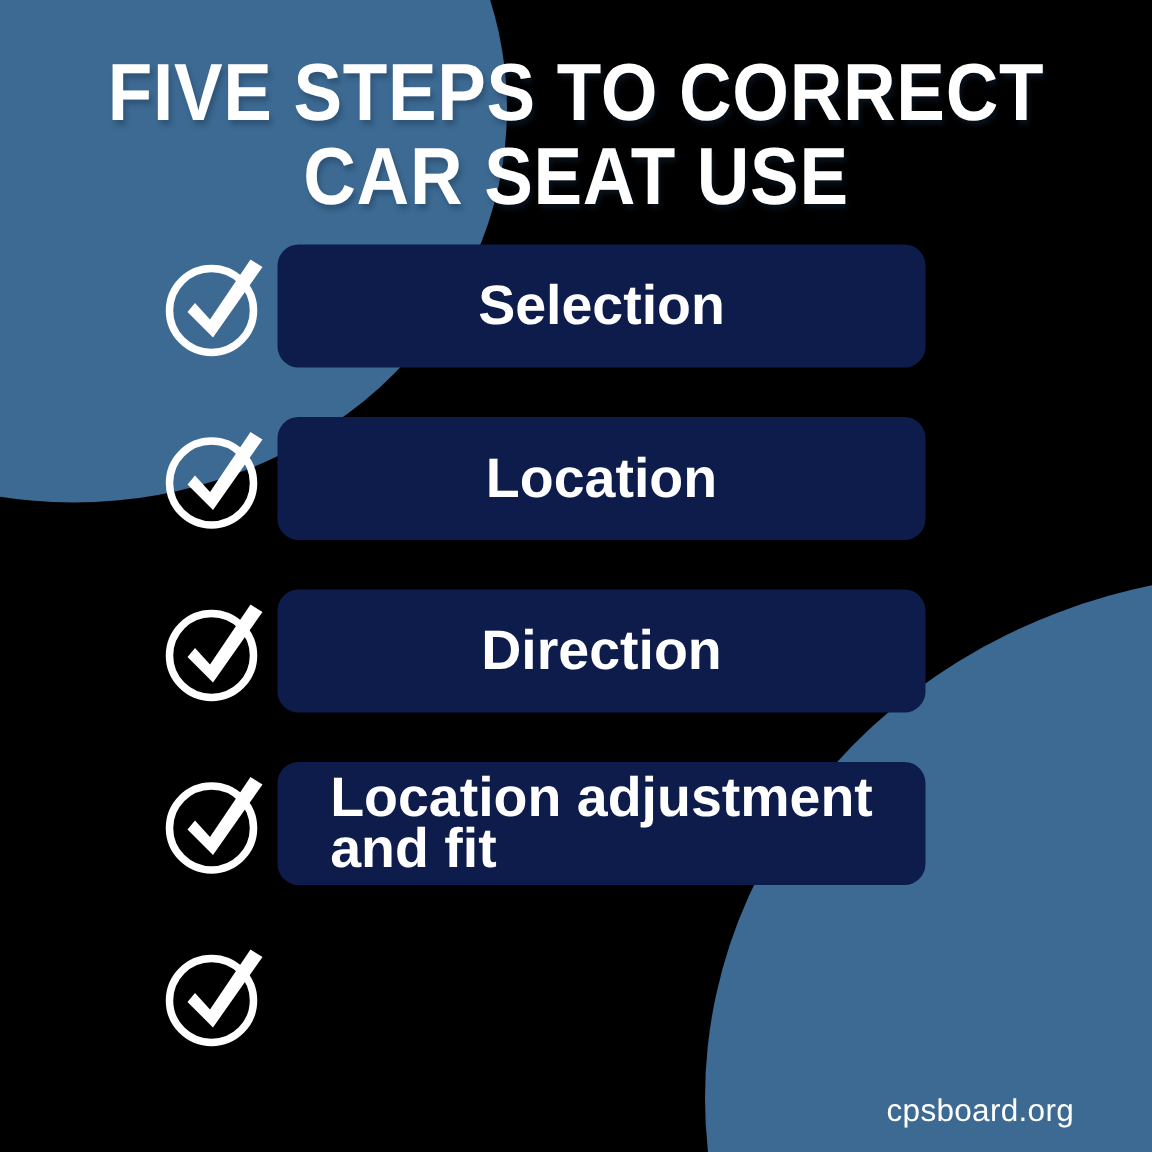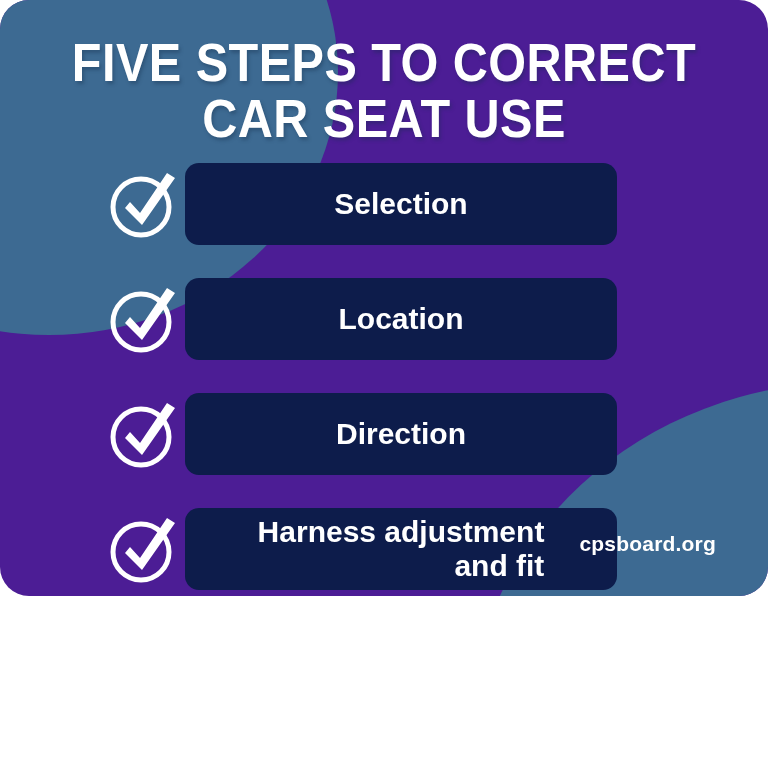--- a/index.html
+++ b/index.html
@@ -9,24 +9,23 @@
   body {
     width: 768px;
     height: 768px;
     overflow: hidden;
     font-family: "Liberation Sans", sans-serif;
   }
 
   #poster {
     position: relative;
     width: 768px;
-    height: 596px;
-    background: #4c1d95;
+    height: 768px;
+    background: #000000;
     overflow: hidden;
-    border-radius: 29px;
   }
 
   
   .blob {
     position: absolute;
     background: #3d6a92;
     border-radius: 50%;
     pointer-events: none;
   }
   .blob-top-left {
@@ -99,34 +98,34 @@
     display: flex;
     align-items: center;
     justify-content: center;
     box-sizing: border-box;
     padding: 0 18px;
   }
   .step-label {
     color: #ffffff;
     font-family: "Liberation Sans", sans-serif;
     font-weight: bold;
-    font-size: 30px;
+    font-size: 37px;
     line-height: 34px;
-    text-align: right;
+    text-align: left;
     white-space: pre-line;
   }
 
   
   .footer {
     position: absolute;
     right: 52px;
-    bottom: 40px;
+    bottom: 15px;
     color: #ffffff;
     font-family: "Liberation Sans", sans-serif;
-    font-weight: bold;
+    font-weight: normal;
     font-size: 21px;
     letter-spacing: 0.2px;
   }
 </style>
 </head>
 <body>
 
 <div id="poster">
 
   <div class="blob blob-top-left"></div>
@@ -174,21 +173,21 @@
     </div>
 
     <div class="step-row">
       <span class="check-icon">
         <svg viewBox="0 0 78 78" xmlns="http://www.w3.org/2000/svg">
           <circle cx="36" cy="42" r="28" fill="none" stroke="#ffffff" stroke-width="5"></circle>
           <path d="M20 43 L25 37 L35 48 L62 8 L70 13 L37 60 Z" fill="#ffffff"></path>
         </svg>
       </span>
       <div class="step-box">
-        <span class="step-label">Harness adjustment
+        <span class="step-label">Location adjustment
 and fit</span>
       </div>
     </div>
 
     <div class="step-row">
       <span class="check-icon">
         <svg viewBox="0 0 78 78" xmlns="http://www.w3.org/2000/svg">
           <circle cx="36" cy="42" r="28" fill="none" stroke="#ffffff" stroke-width="5"></circle>
           <path d="M20 43 L25 37 L35 48 L62 8 L70 13 L37 60 Z" fill="#ffffff"></path>
         </svg>

